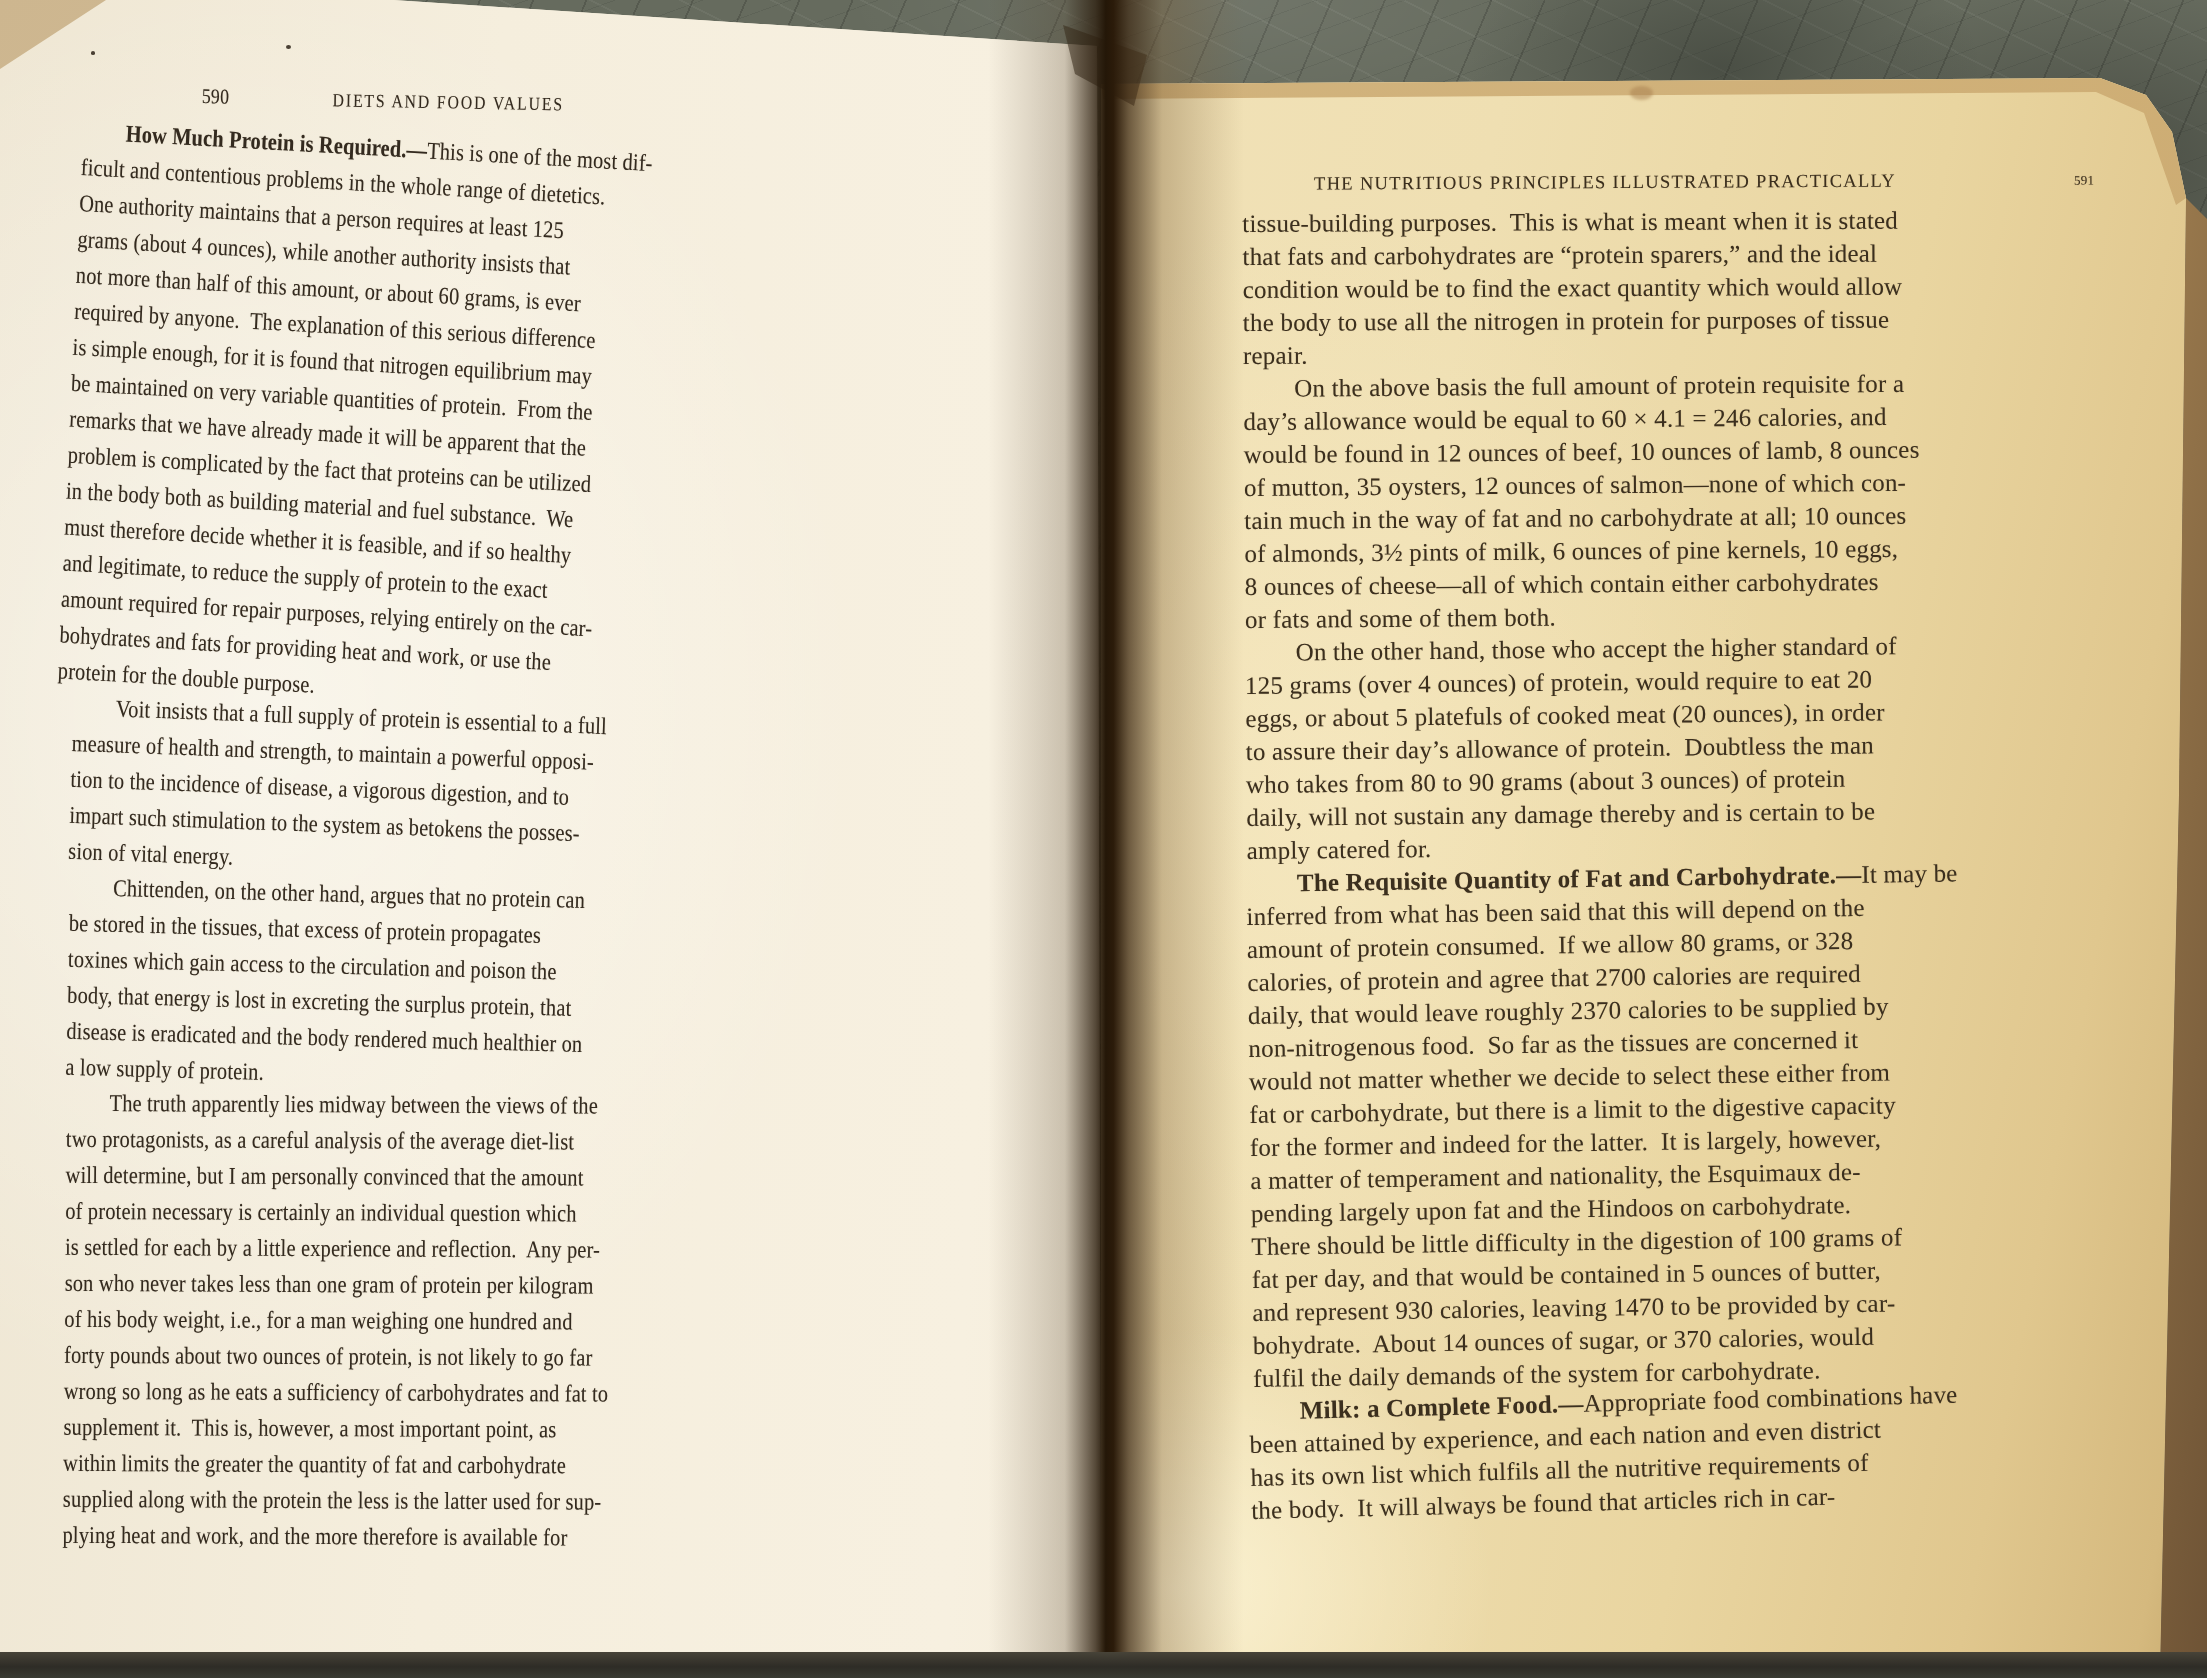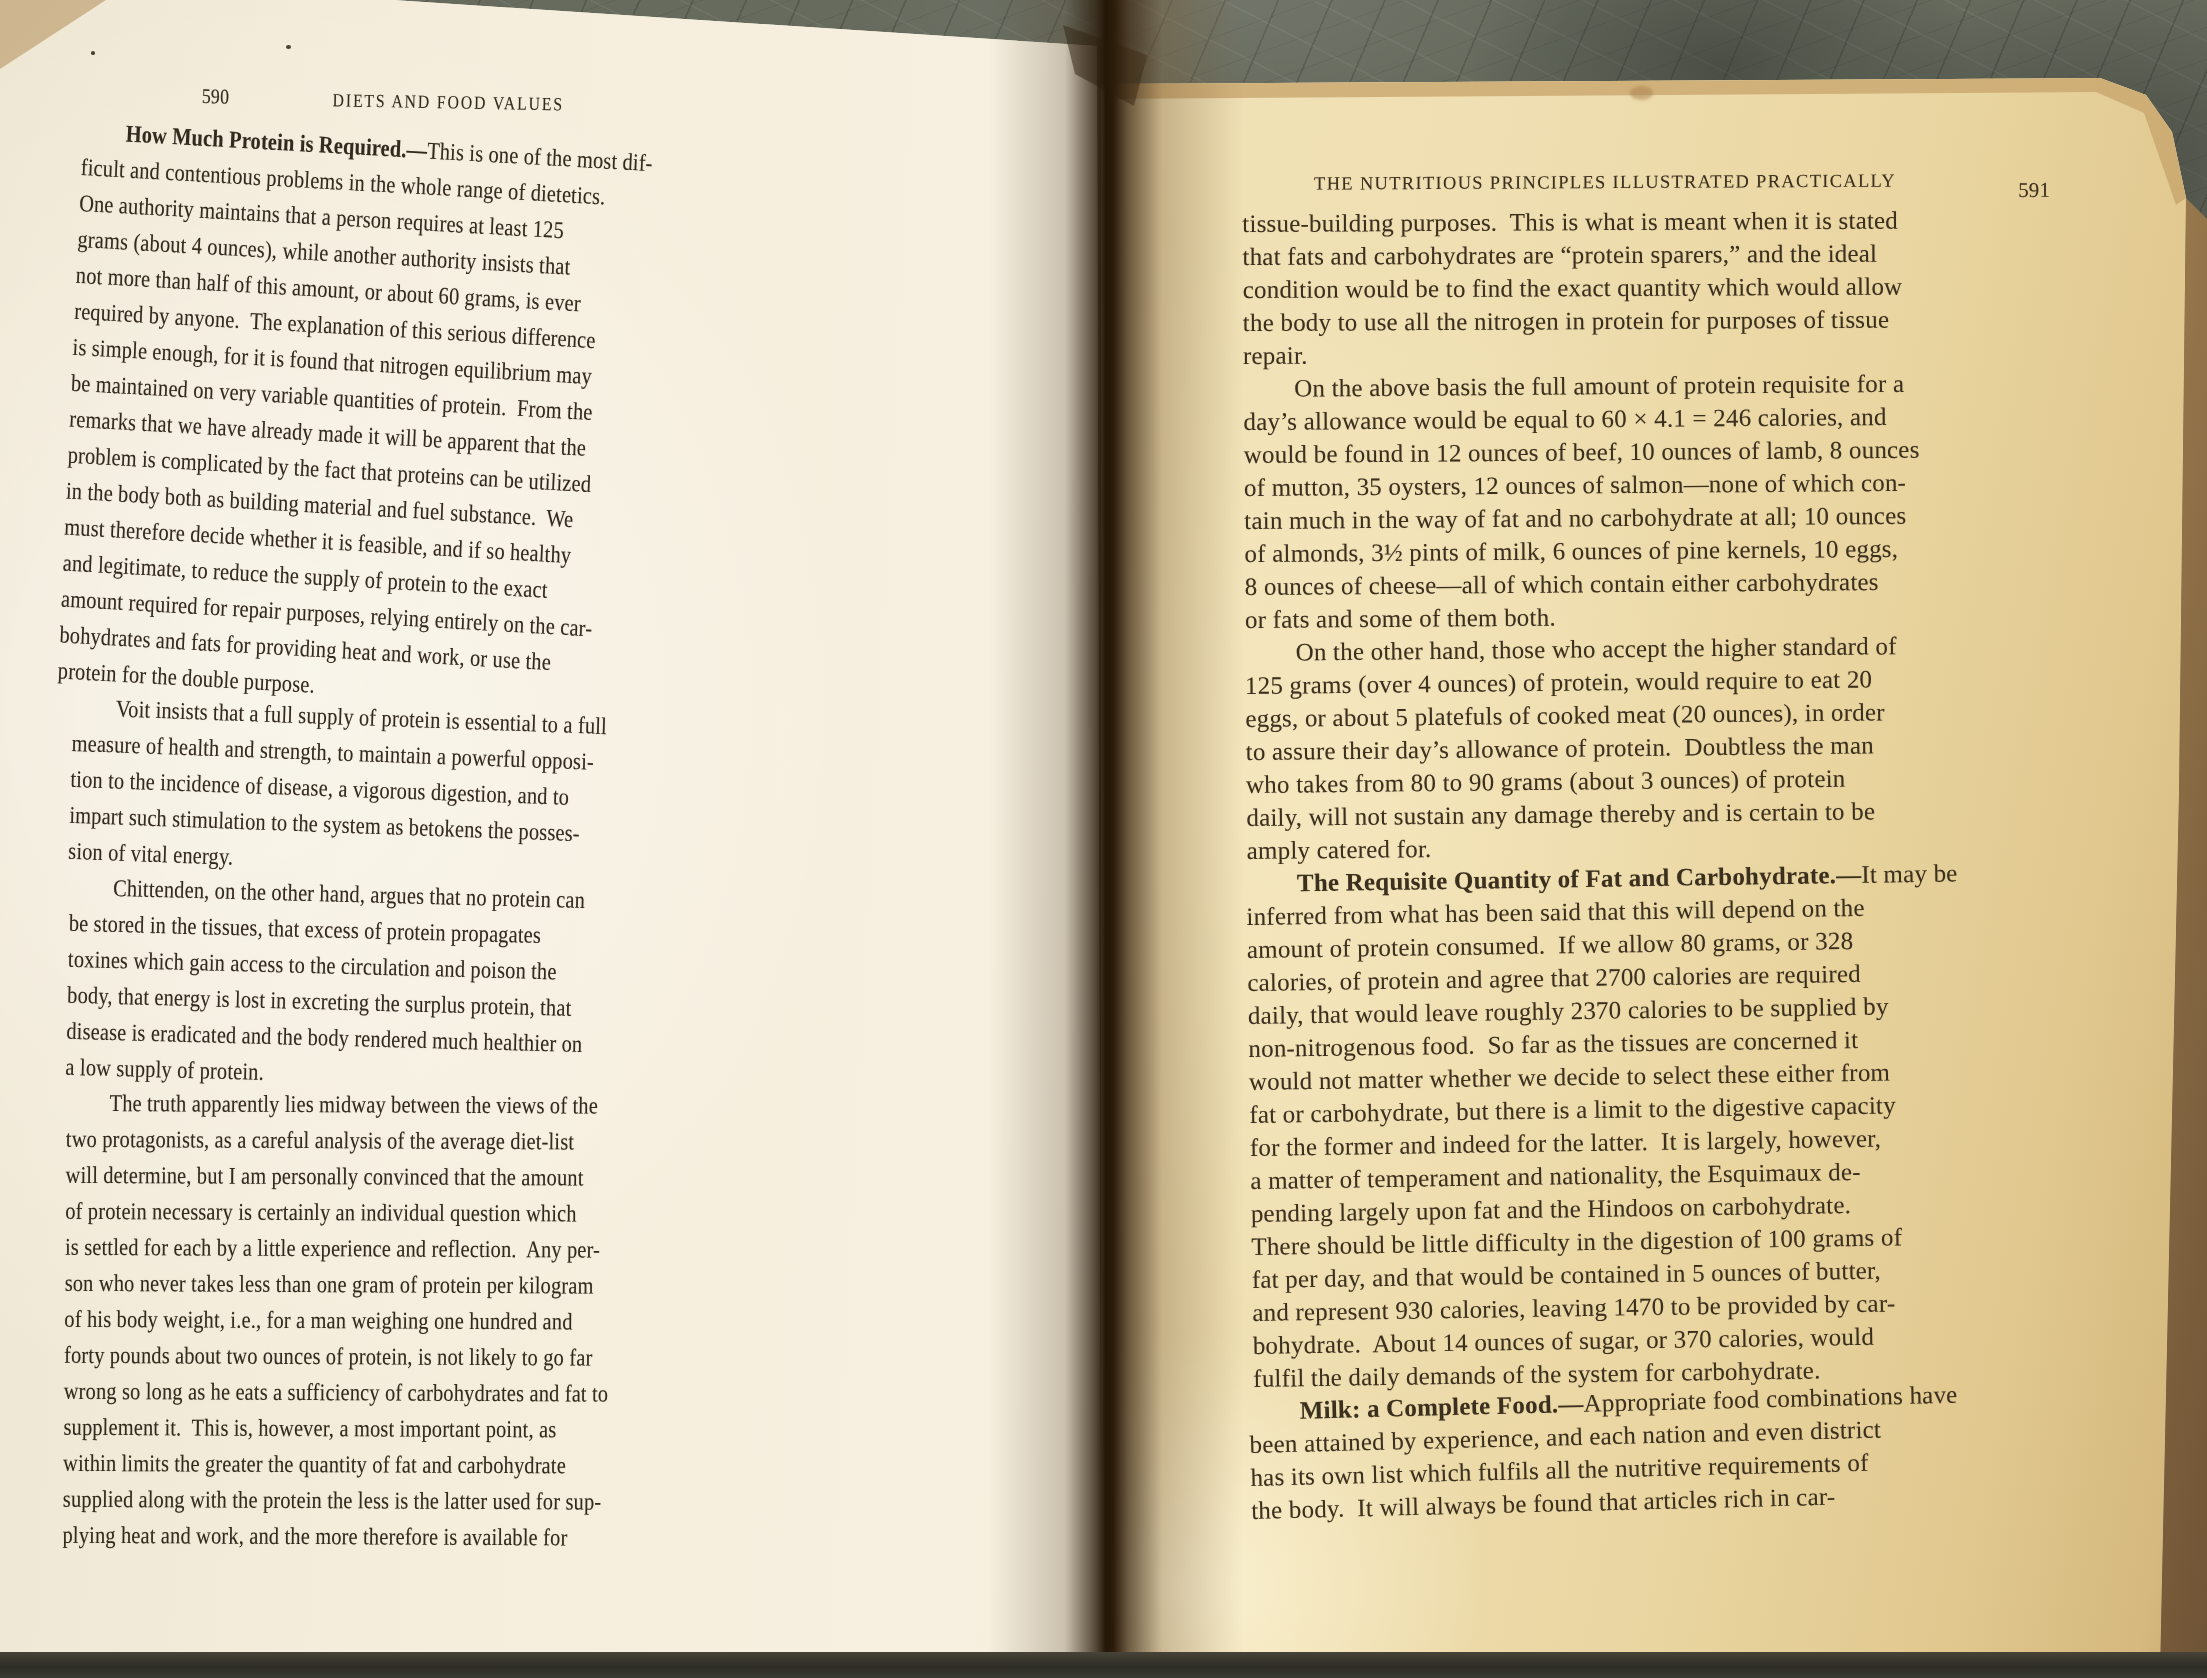--- a/index.html
+++ b/index.html
@@ -71,21 +71,21 @@
     font-size:24px;line-height:36px;letter-spacing:0.2px;}
   .right-text{position:absolute;left:1242px;top:168px;width:865px;
     transform:rotate(-.3deg);transform-origin:0 0;
     color:#3b2f1e;text-shadow:0 0 0.9px rgba(90,66,36,.3);
     font-size:25px;line-height:33px;letter-spacing:0.2px;}
 
   .head-row{position:relative;height:30px;font-size:20px;}
   .lp-num{position:absolute;left:139px;top:0;font-size:21px;}
   .lp-head{position:absolute;left:293px;top:1.8px;letter-spacing:2.2px;font-size:18.5px;}
   .rp-head{position:absolute;left:72px;top:0;letter-spacing:1.3px;font-size:18.5px;}
-  .rp-num{position:absolute;left:776px;top:0;font-size:21px;margin-top:10px;}
+  .rp-num{position:absolute;left:832px;top:0;font-size:13px;}
 
   .pg p{margin:0;white-space:pre-wrap;}
   .pg p.ind{text-indent:51px;}
   .pg b{font-weight:bold;}
   .left-text p{transform-origin:0 0;}
   .left-text p:nth-of-type(1){transform:rotate(1.9deg);margin-top:7px;}
   .left-text p:nth-of-type(2){transform:rotate(.9deg);}
   .left-text p:nth-of-type(3){transform:rotate(.4deg);}
   .left-text p:nth-of-type(4){transform:rotate(-.6deg);}
   .right-text p{transform-origin:0 0;}

